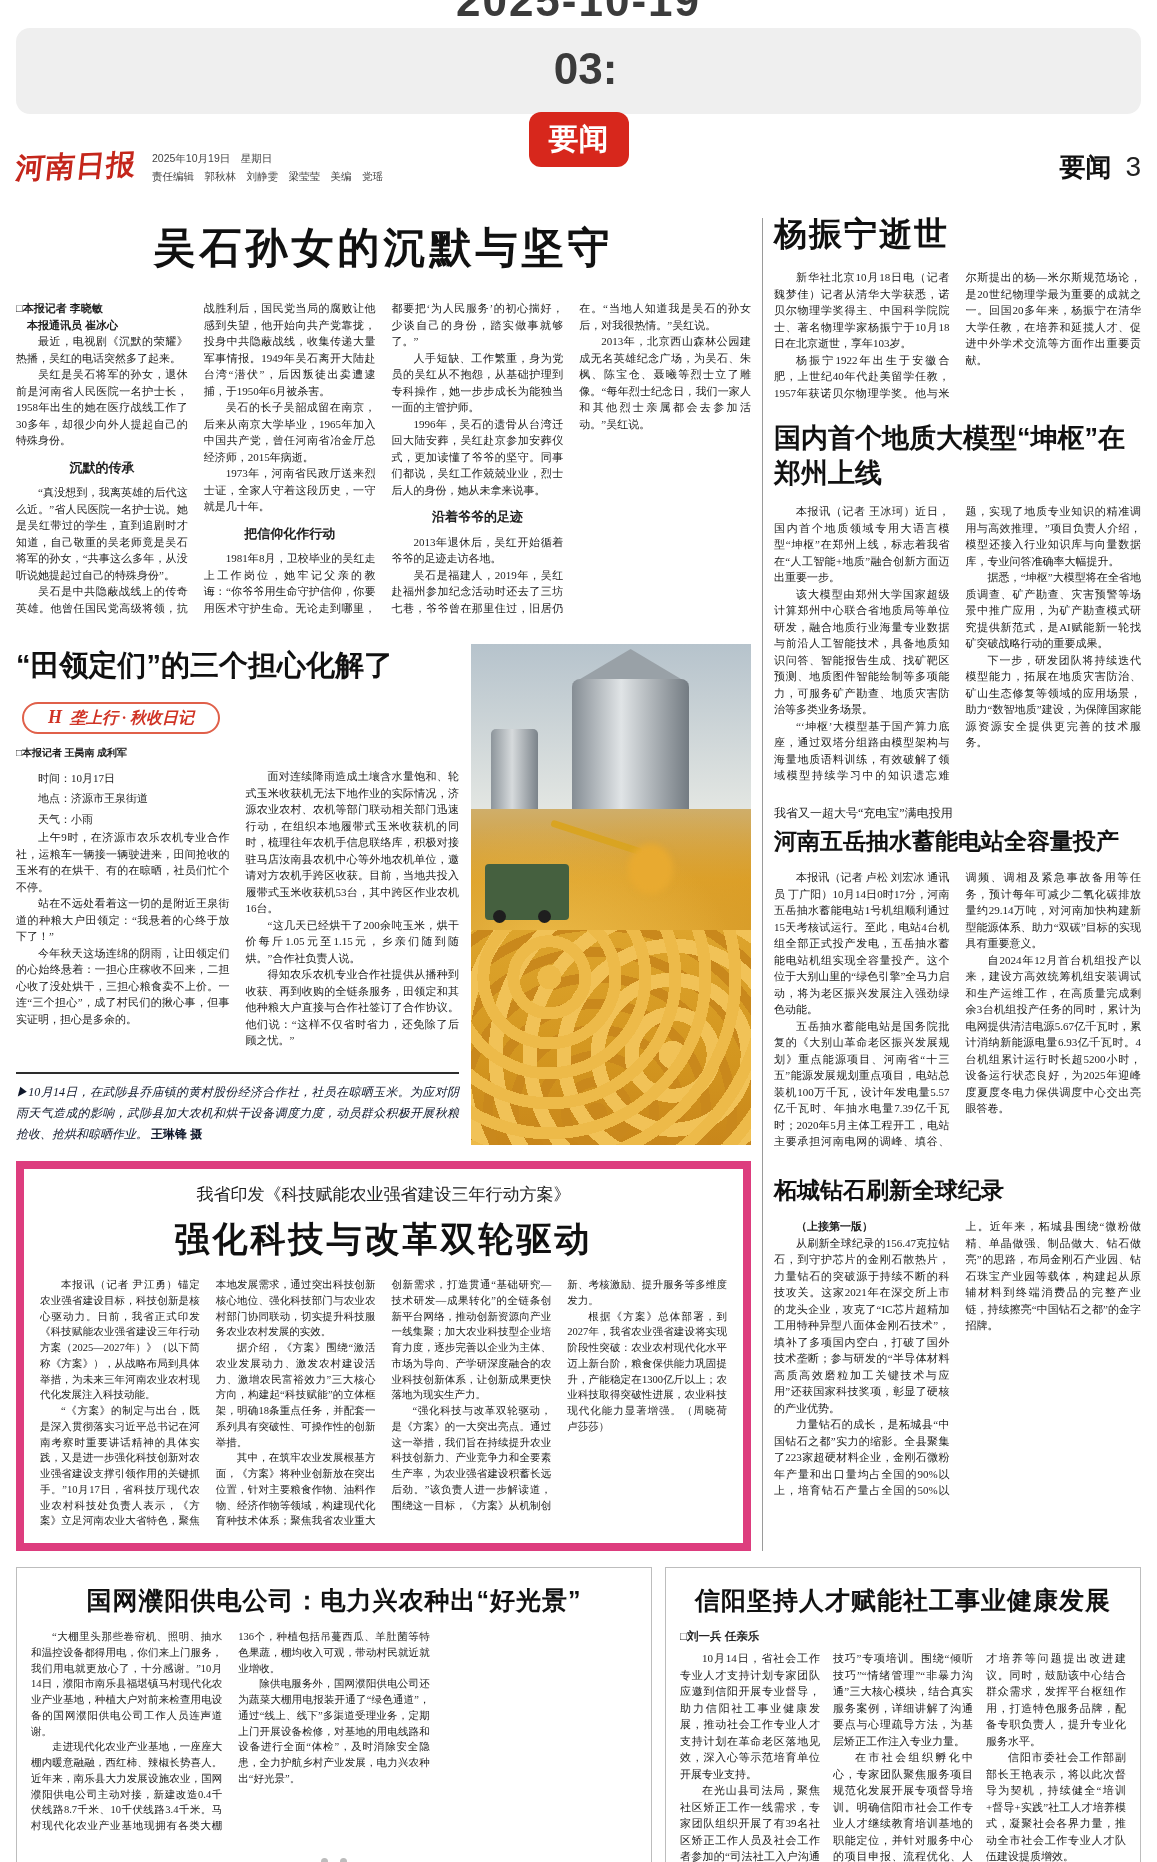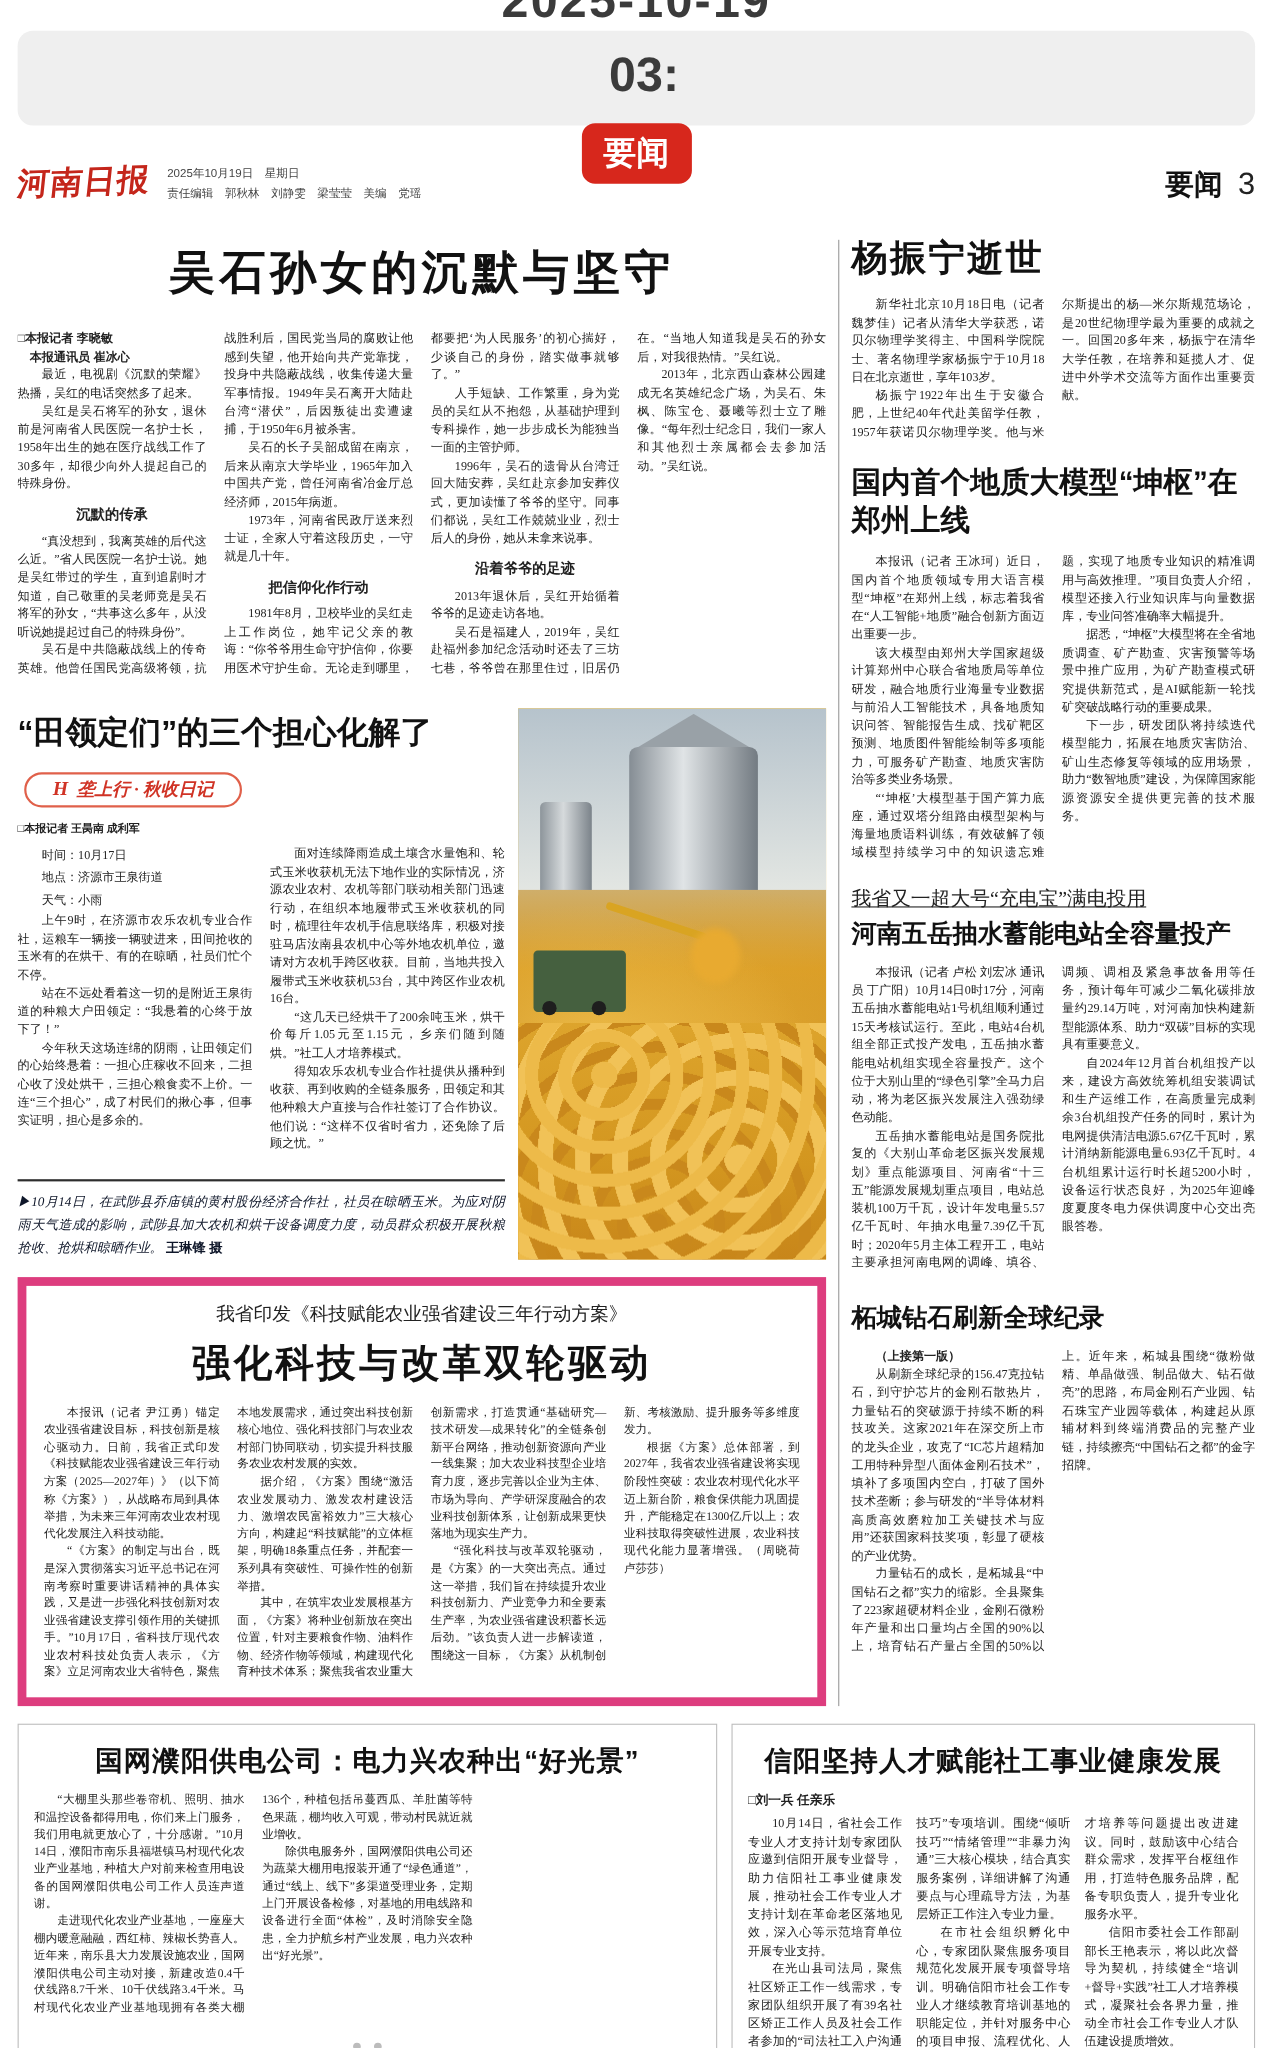--- a/index.html
+++ b/index.html
@@ -98,21 +98,21 @@
   .box-byline { font-weight:bold; font-size:11.5px; font-family:"Liberation Sans", sans-serif; margin-bottom:6px; }
   .dots { text-align:center; margin-top:10px; }
   .dot { width:7px; height:7px; border-radius:50%; background:#bcbcbc; display:inline-block; margin:0 6px; }
 
   .r-article { margin-bottom:20px; }
   h2.r-head-xl { font-family:"Liberation Sans", sans-serif; font-size:33px; letter-spacing:2px;
                  color:#111; margin-bottom:12px; }
   h2.r-head-lg { font-family:"Liberation Sans", sans-serif; font-size:27px; line-height:1.3;
                  color:#111; margin-bottom:12px; }
   h2.r-head-md { font-family:"Liberation Sans", sans-serif; font-size:23px; color:#111; margin:4px 0 12px; }
-  .r-kicker { font-size:18px; color:#222; margin-bottom:4px;text-decoration:underline; }
+  .r-kicker { font-size:12px; color:#222; margin-bottom:4px; }
   .yang-cols { height:132px; }
   .kunshu-cols { height:282px; }
   .wuyue-cols { height:286px; }
   .zhecheng-cols { height:296px; }
   .xy-cols { height:218px; column-gap:13px; }
 </style>
 </head>
 <body>
 
 <div class="topbar">
@@ -169,21 +169,21 @@
           </div>
           <div class="tian-byline">□本报记者 王昺南 成利军</div>
           <div class="cols cols-2 tian-cols">
               <p class="para meta">时间：10月17日</p>
               <p class="para meta">地点：济源市王泉街道</p>
               <p class="para meta">天气：小雨</p>
               <p class="para">上午9时，在济源市农乐农机专业合作社，运粮车一辆接一辆驶进来，田间抢收的玉米有的在烘干、有的在晾晒，社员们忙个不停。</p>
               <p class="para">站在不远处看着这一切的是附近王泉街道的种粮大户田领定：“我悬着的心终于放下了！”</p>
               <p class="para">今年秋天这场连绵的阴雨，让田领定们的心始终悬着：一担心庄稼收不回来，二担心收了没处烘干，三担心粮食卖不上价。一连“三个担心”，成了村民们的揪心事，但事实证明，担心是多余的。</p>
               <p class="para">面对连续降雨造成土壤含水量饱和、轮式玉米收获机无法下地作业的实际情况，济源农业农村、农机等部门联动相关部门迅速行动，在组织本地履带式玉米收获机的同时，梳理往年农机手信息联络库，积极对接驻马店汝南县农机中心等外地农机单位，邀请对方农机手跨区收获。目前，当地共投入履带式玉米收获机53台，其中跨区作业农机16台。</p>
-              <p class="para">“这几天已经烘干了200余吨玉米，烘干价每斤1.05元至1.15元，乡亲们随到随烘。”社工人才培养模式。</p>
+              <p class="para">“这几天已经烘干了200余吨玉米，烘干价每斤1.05元至1.15元，乡亲们随到随烘。”合作社负责人说。</p>
               <p class="para">得知农乐农机专业合作社提供从播种到收获、再到收购的全链条服务，田领定和其他种粮大户直接与合作社签订了合作协议。他们说：“这样不仅省时省力，还免除了后顾之忧。”</p>
             </div>
           <hr class="cap-rule">
           <p class="caption">
             <span>▶10月14日，在武陟县乔庙镇的黄村股份经济合作社，社员在晾晒玉米。为应对阴雨天气造成的影响，武陟县加大农机和烘干设备调度力度，动员群众积极开展秋粮抢收、抢烘和晾晒作业。</span>
             <b>王琳锋 摄</b>
           </p>
         </article>
 
         <div class="photo">

